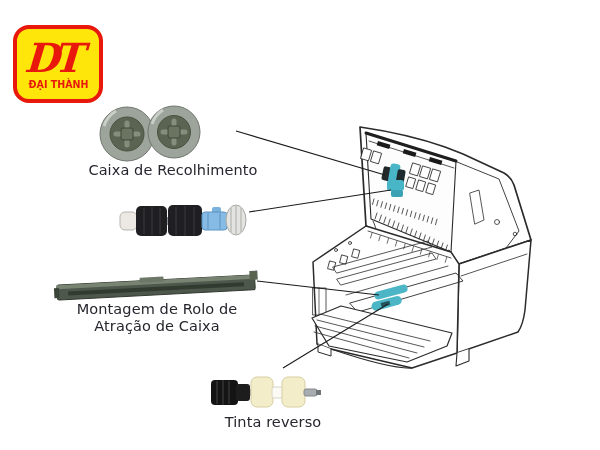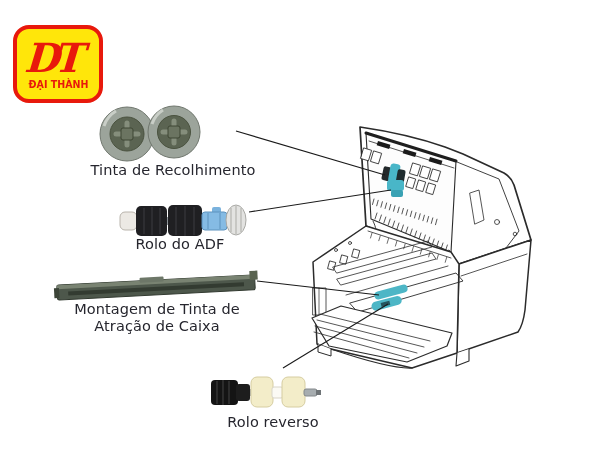--- a/index.html
+++ b/index.html
@@ -197,23 +197,22 @@
     </g>
 
     <g stroke="#1a1a1a" stroke-width="1.1">
       <line x1="236" y1="131" x2="385" y2="175"></line>
       <line x1="249" y1="212" x2="391" y2="190"></line>
       <line x1="257" y1="281" x2="379" y2="295"></line>
       <line x1="283" y1="368" x2="388" y2="304"></line>
     </g>
   </svg>
 
-  <div class="label" style="left:63px;top:162px;width:220px">Tinta de Recolhimento</div>
-
-  <div class="label" style="left:80px;top:236px;width:200px">Rolo do ADF</div>
+  <div class="label" style="left:63px;top:162px;width:220px">Caixa de Recolhimento</div>
+
 
   <div class="label" style="left:47px;top:301px;width:220px">
-    <div>Montagem de Tinta de</div>
+    <div>Montagem de Rolo de</div>
     <div>Atração de Caixa</div>
   </div>
 
-  <div class="label" style="left:173px;top:414px;width:200px">Rolo reverso</div>
+  <div class="label" style="left:173px;top:414px;width:200px">Tinta reverso</div>
 </div>
 
 </body></html>

